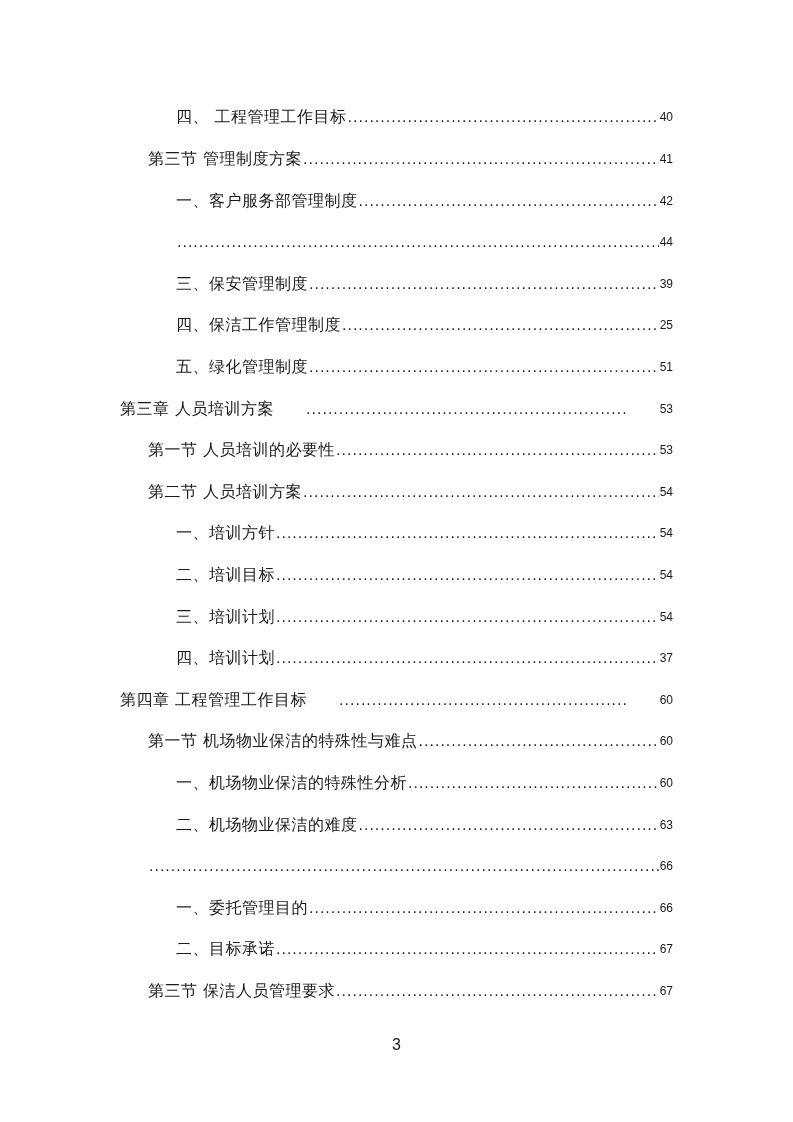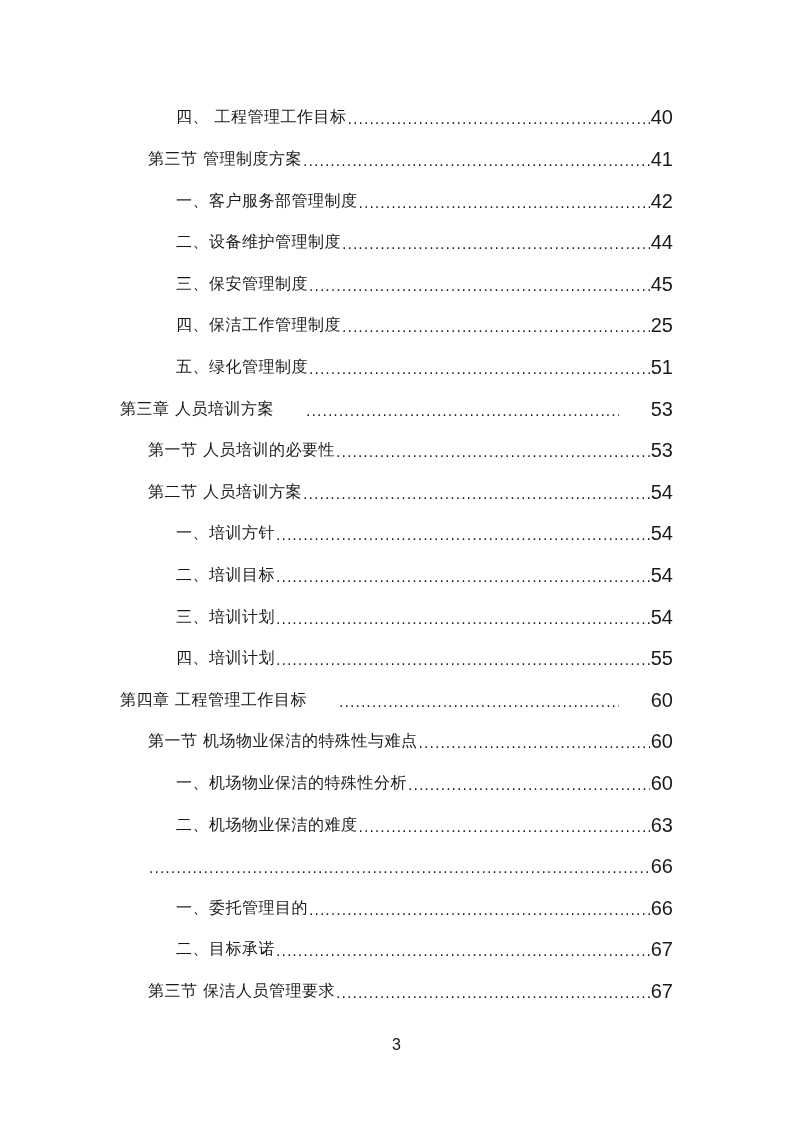--- a/index.html
+++ b/index.html
@@ -1,28 +1,28 @@
 <!DOCTYPE html>
 <html><head>
   <meta charset="utf-8">
   <style>
     html, body { margin: 0; padding: 0; background: #ffffff; }
     body { width: 793px; height: 1122px; position: relative; overflow: hidden;
            font-family: "DejaVu Sans", "Liberation Sans", sans-serif; color: #1a1a1a; }
     .toc { position: absolute; left: 0; top: 0; width: 793px; }
-    .toc-row { position: absolute; height: 24px; display: flex; align-items: flex-end;
+    .toc-row { position: absolute; height: 24px; display: flex; align-items: center;
                right: 120px; font-size: 16px; line-height: 24px; }
     .toc-row .label { white-space: pre; flex: 0 0 auto; letter-spacing: 0.5px; }
     .toc-row .leader { flex: 1 1 auto; overflow: hidden; white-space: nowrap;
                        color: #1a1a1a; font-size: 14px; line-height: 20px; margin: 0 1px; }
     .toc-row .leader::before {
       content: "................................................................................................................................................................................................................................................................";
       letter-spacing: 1px;
     }
-    .toc-row .page { flex: 0 0 auto; font-family: "Liberation Sans", sans-serif; font-size: 20px; }
+    .toc-row .page { flex: 0 0 auto; font-family: "Liberation Sans", sans-serif; font-size: 12px; }
     .lvl-0 { left: 120px; gap: 31px; }
     .lvl-1 { left: 148px; }
     .lvl-2 { left: 176px; }
     .page-number { position: absolute; top: 1036px; left: 0; width: 793px; text-align: center;
                    font-family: "Liberation Sans", sans-serif; font-size: 16px; }
   </style>
 </head>
 <body>
 
 <div class="toc">
@@ -35,28 +35,27 @@
     <span class="label">第三节 管理制度方案</span>
     <span class="leader"></span>
     <span class="page">41</span>
   </div>
   <div class="toc-row lvl-2" style="top:189px">
     <span class="label">一、客户服务部管理制度</span>
     <span class="leader"></span>
     <span class="page">42</span>
   </div>
   <div class="toc-row lvl-2" style="top:230px">
-    <span class="label">二、设备维护管理制度</span>
     <span class="leader"></span>
     <span class="page">44</span>
   </div>
   <div class="toc-row lvl-2" style="top:272px">
     <span class="label">三、保安管理制度</span>
     <span class="leader"></span>
-    <span class="page">45</span>
+    <span class="page">39</span>
   </div>
   <div class="toc-row lvl-2" style="top:313px">
     <span class="label">四、保洁工作管理制度</span>
     <span class="leader"></span>
     <span class="page">25</span>
   </div>
   <div class="toc-row lvl-2" style="top:355px">
     <span class="label">五、绿化管理制度</span>
     <span class="leader"></span>
     <span class="page">51</span>
@@ -87,21 +86,21 @@
     <span class="page">54</span>
   </div>
   <div class="toc-row lvl-2" style="top:605px">
     <span class="label">三、培训计划</span>
     <span class="leader"></span>
     <span class="page">54</span>
   </div>
   <div class="toc-row lvl-2" style="top:646px">
     <span class="label">四、培训计划</span>
     <span class="leader"></span>
-    <span class="page">55</span>
+    <span class="page">37</span>
   </div>
   <div class="toc-row lvl-0" style="top:688px">
     <span class="label">第四章 工程管理工作目标</span>
     <span class="leader"></span>
     <span class="page">60</span>
   </div>
   <div class="toc-row lvl-1" style="top:729px">
     <span class="label">第一节 机场物业保洁的特殊性与难点</span>
     <span class="leader"></span>
     <span class="page">60</span>

